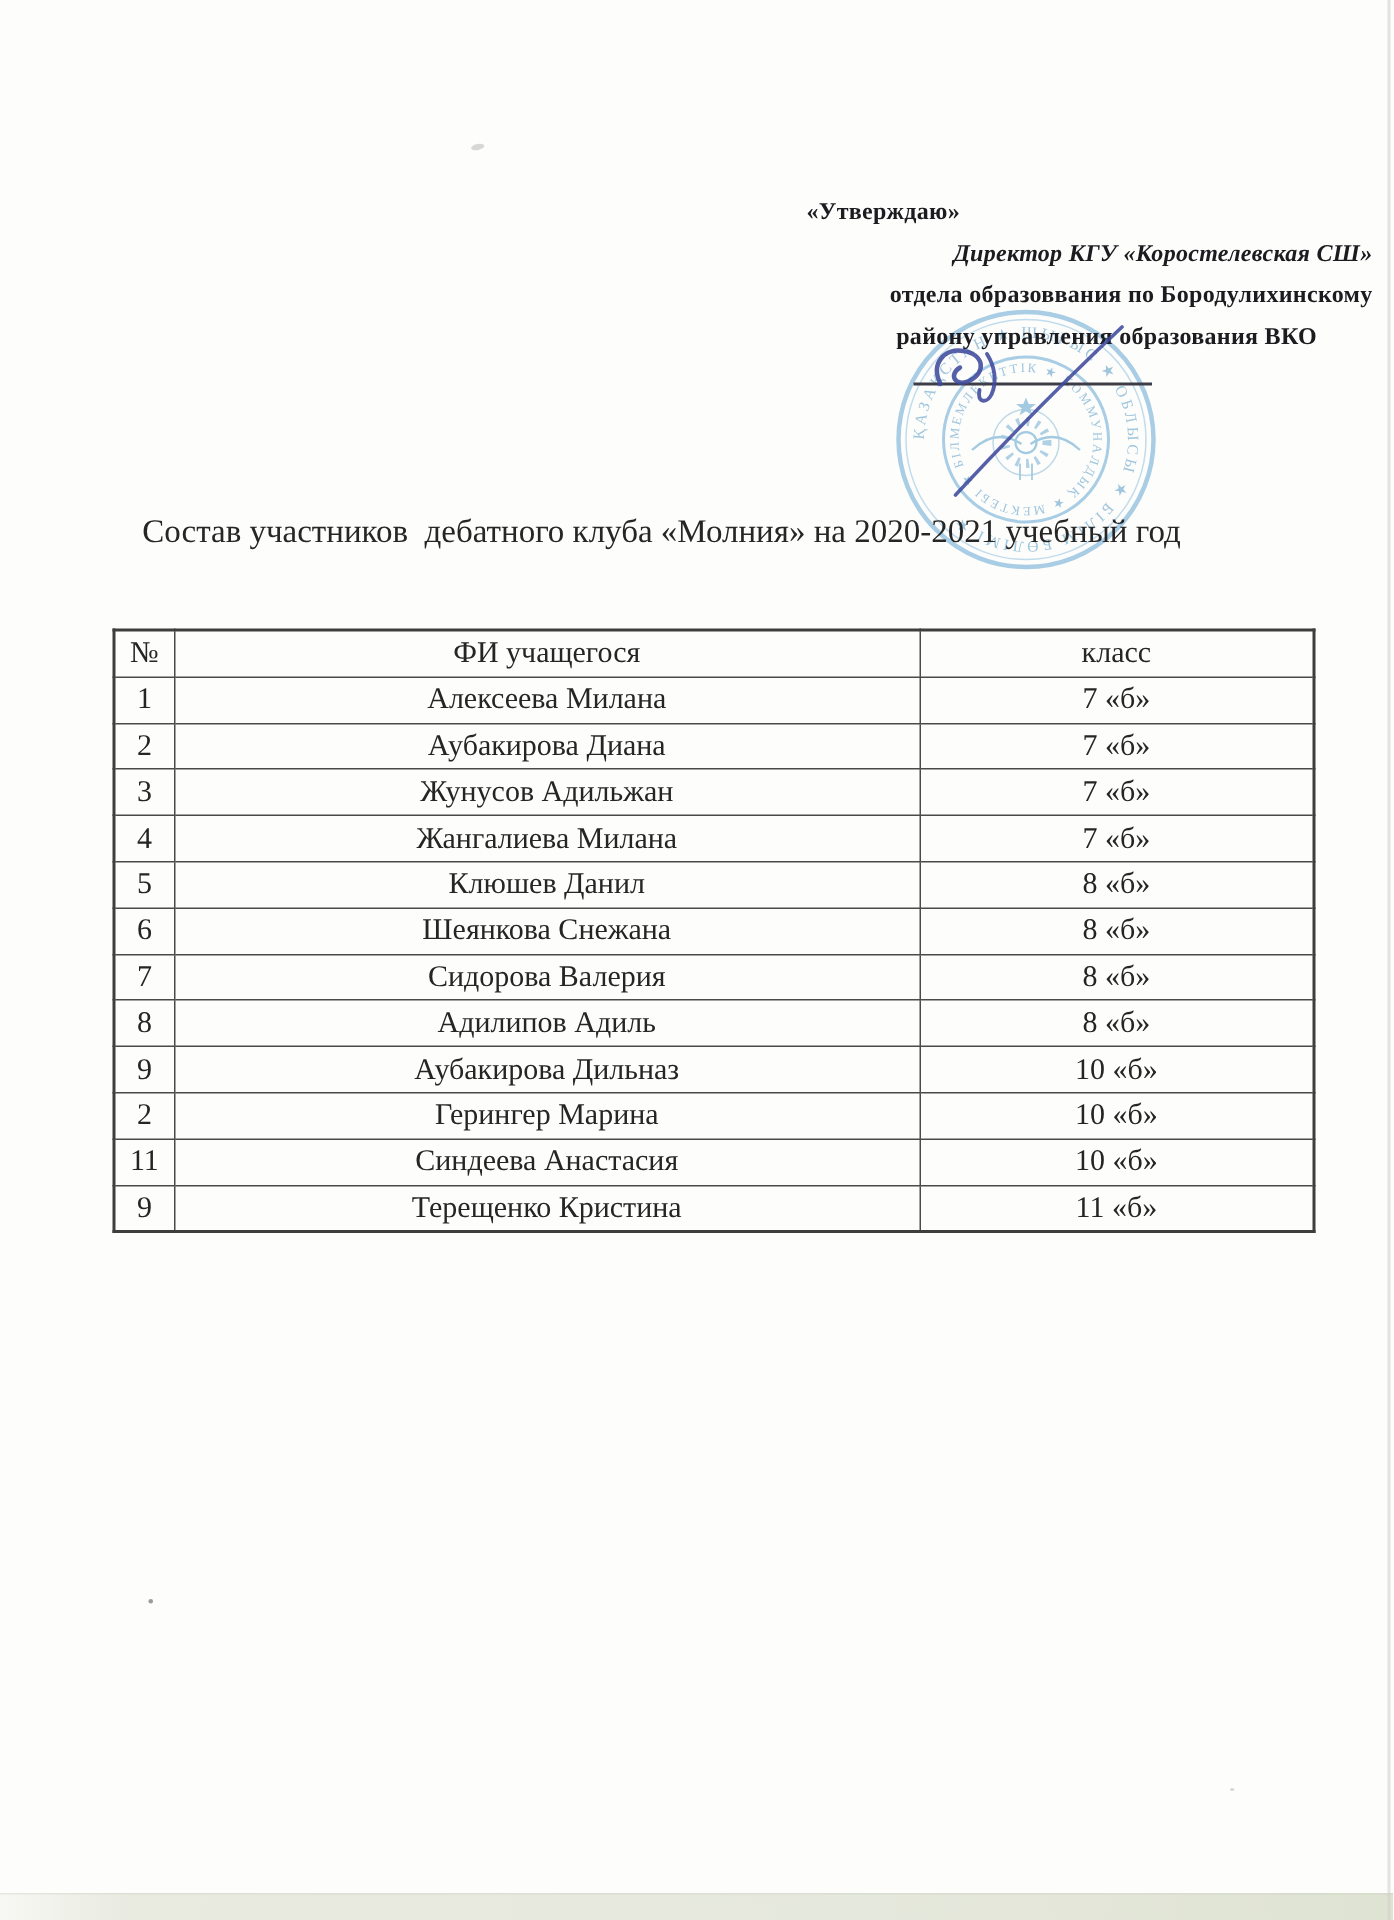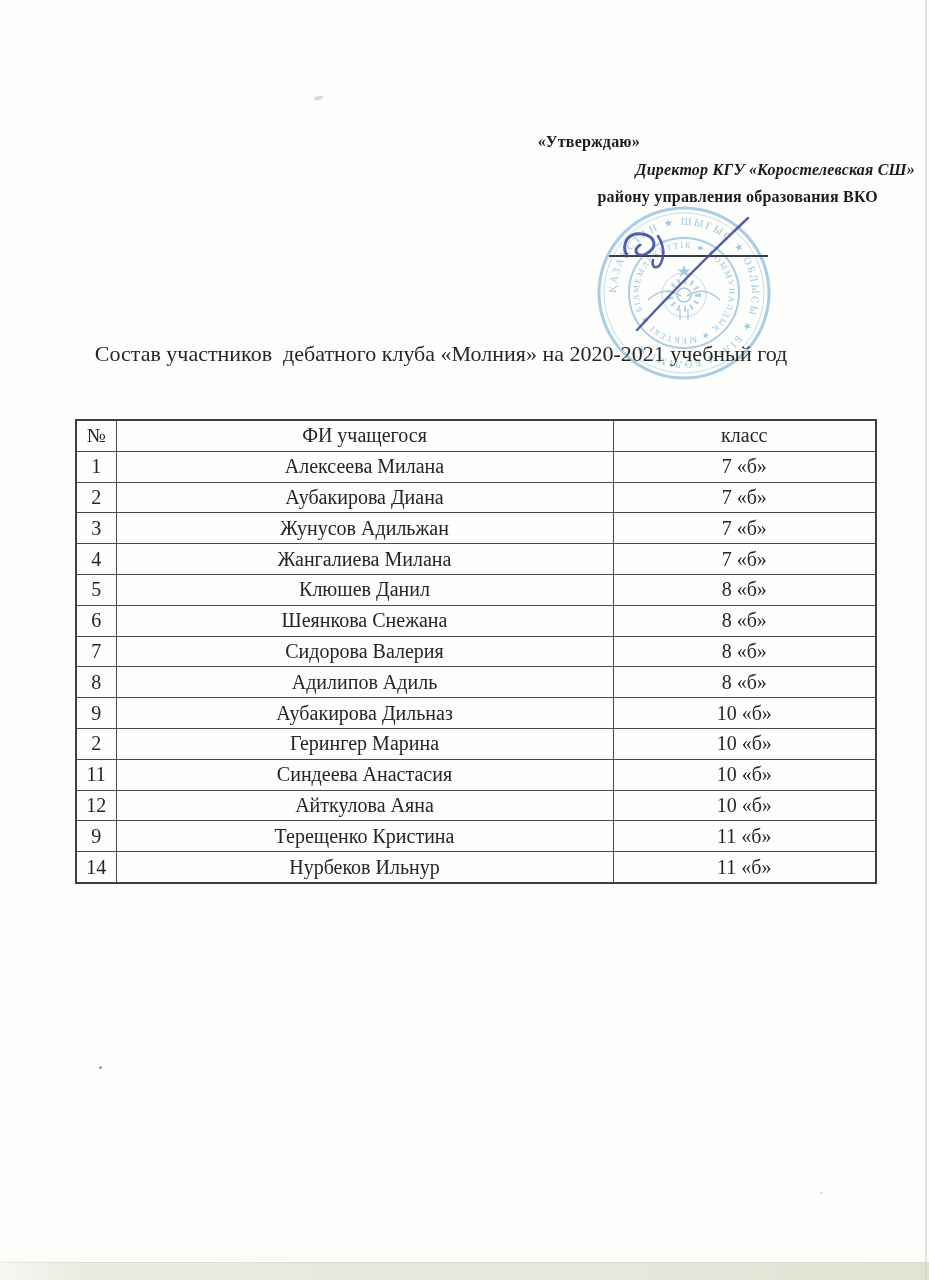--- a/index.html
+++ b/index.html
@@ -107,20 +107,21 @@
       <path d="M52,95 Q68,80 85,91"></path>
       <path d="M124,95 Q108,80 91,91"></path>
       <path d="M84,104 l0,11 M92,104 l0,11" stroke-width="1.2"></path>
       <path d="M88,60 l1.8,4.4 4.8,0 -3.8,2.9 1.5,4.6 -4.3,-2.8 -4.3,2.8 1.5,-4.6 -3.8,-2.9 4.8,0 z" fill="#a0c9e4" stroke="none"></path>
     </g>
   </svg>
 
   <div class="approval">
     <div class="l1">«Утверждаю»</div>
     <div class="l2">Директор КГУ «Коростелевская СШ»</div>
+    <div class="l3">отдела образоввания по Бородулихинскому</div>
     <div class="l4">району управления образования ВКО</div>
   </div>
 
   <div class="sig-line"></div>
 
   <svg class="ink" width="200" height="145" viewBox="0 0 200 145">
     <g fill="none" stroke="#3f4b9d" stroke-linecap="round" opacity=".88">
       <path stroke-width="3" d="M 37,56 C 30,42 40,32 52,34 C 66,36 68,48 56,54 C 47,58 42,50 50,45"></path>
       <path stroke-width="2.6" d="M 68,36 C 73,44 75,54 71,63 C 68,69 61,69 63,60"></path>
       <path stroke-width="2.4" d="M 158,18 C 126,48 86,88 47,130"></path>
@@ -192,32 +193,22 @@
       <td>2</td>
       <td>Герингер Марина</td>
       <td>10 «б»</td>
     </tr>
         <tr>
       <td>11</td>
       <td>Синдеева Анастасия</td>
       <td>10 «б»</td>
     </tr>
         <tr>
-      <td>12</td>
-      <td>Айткулова Аяна</td>
-      <td>10 «б»</td>
-    </tr>
-        <tr>
       <td>9</td>
       <td>Терещенко Кристина</td>
-      <td>11 «б»</td>
-    </tr>
-        <tr>
-      <td>14</td>
-      <td>Нурбеков Ильнур</td>
       <td>11 «б»</td>
     </tr>
       </tbody>
   </table>
 
   <div class="bottom-band"></div>
   <div class="right-edge"></div>
   <div class="smudge-1"></div>
   <div class="dot-1"></div>
   <div class="dot-2"></div>

